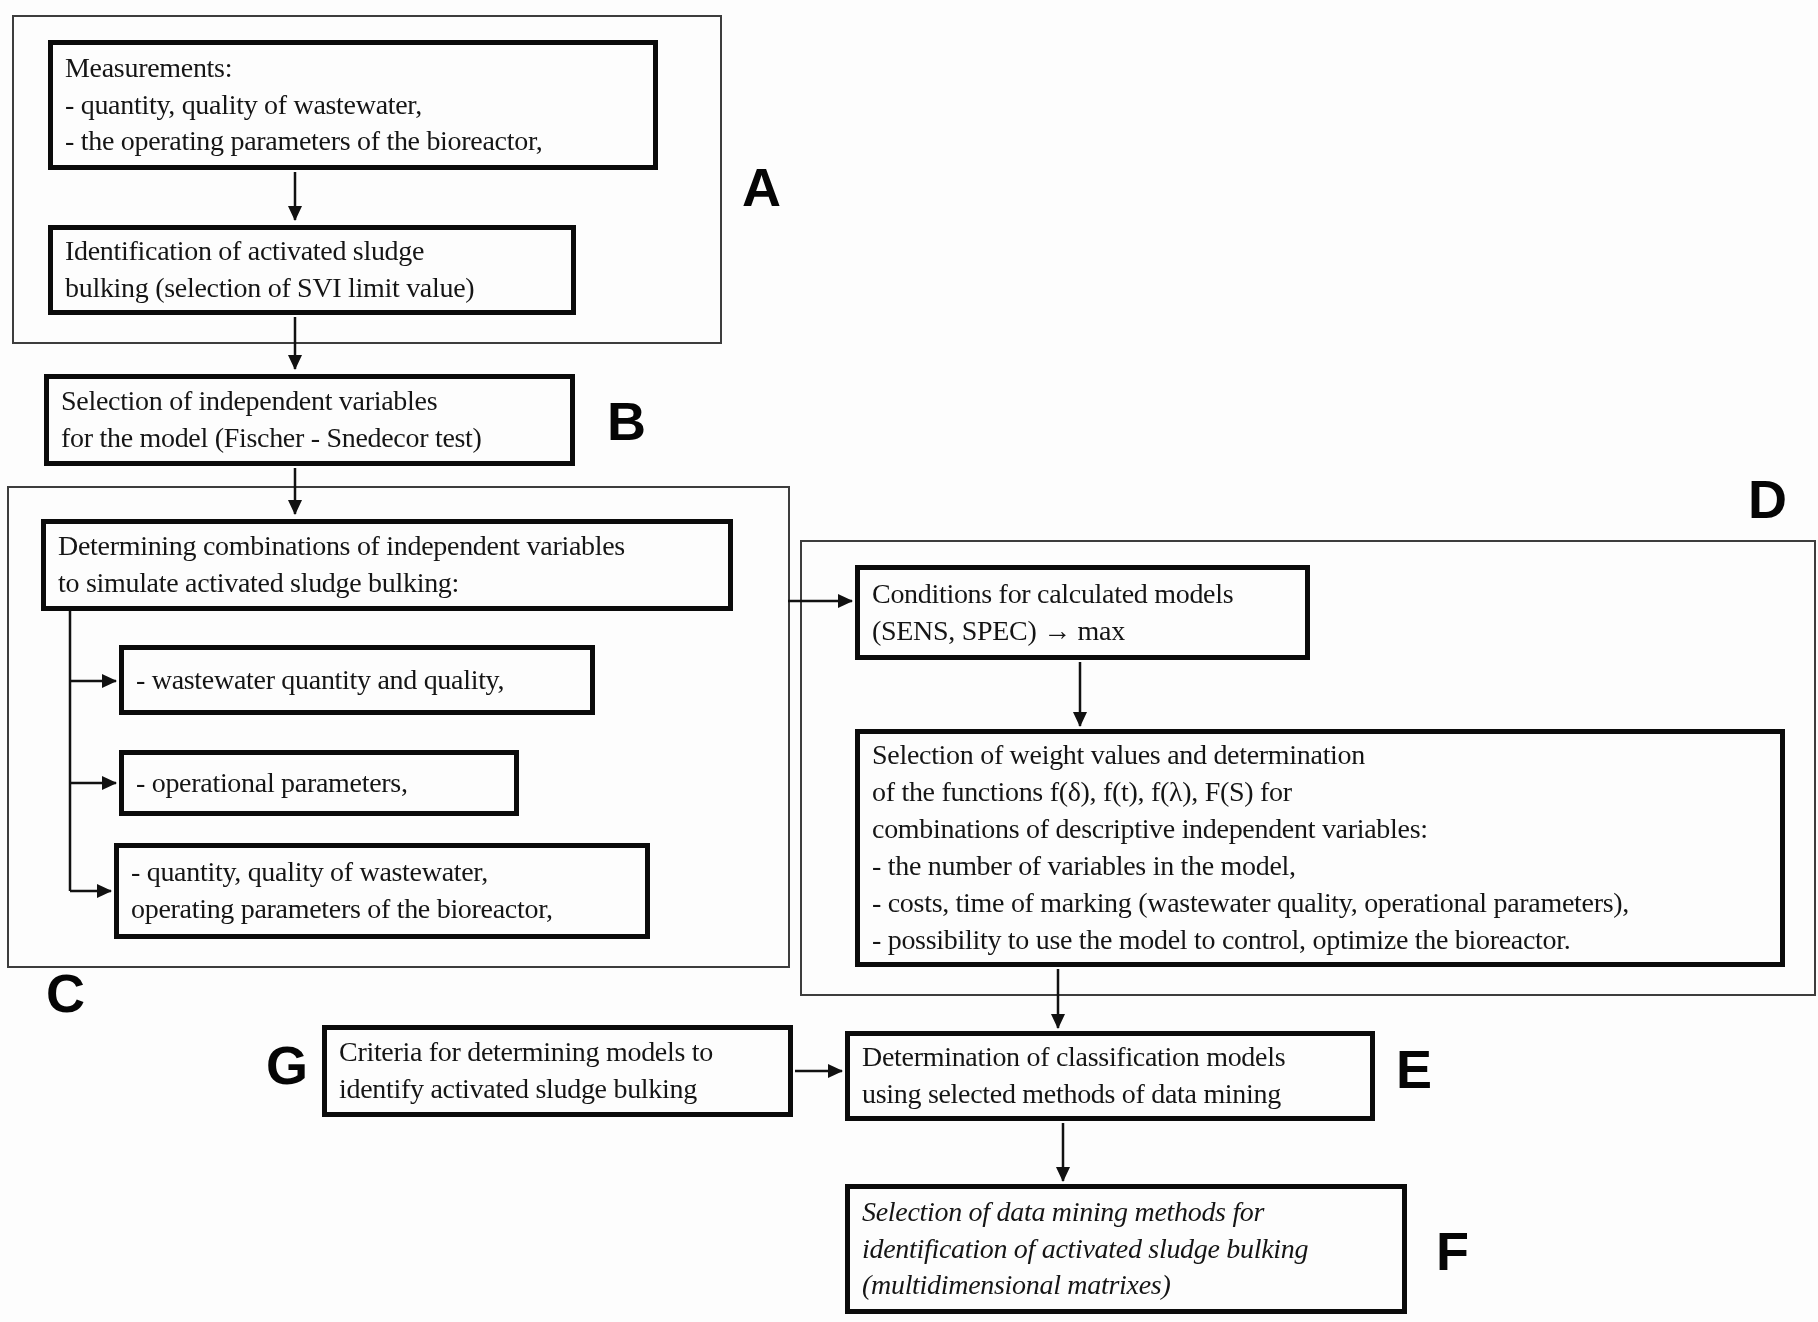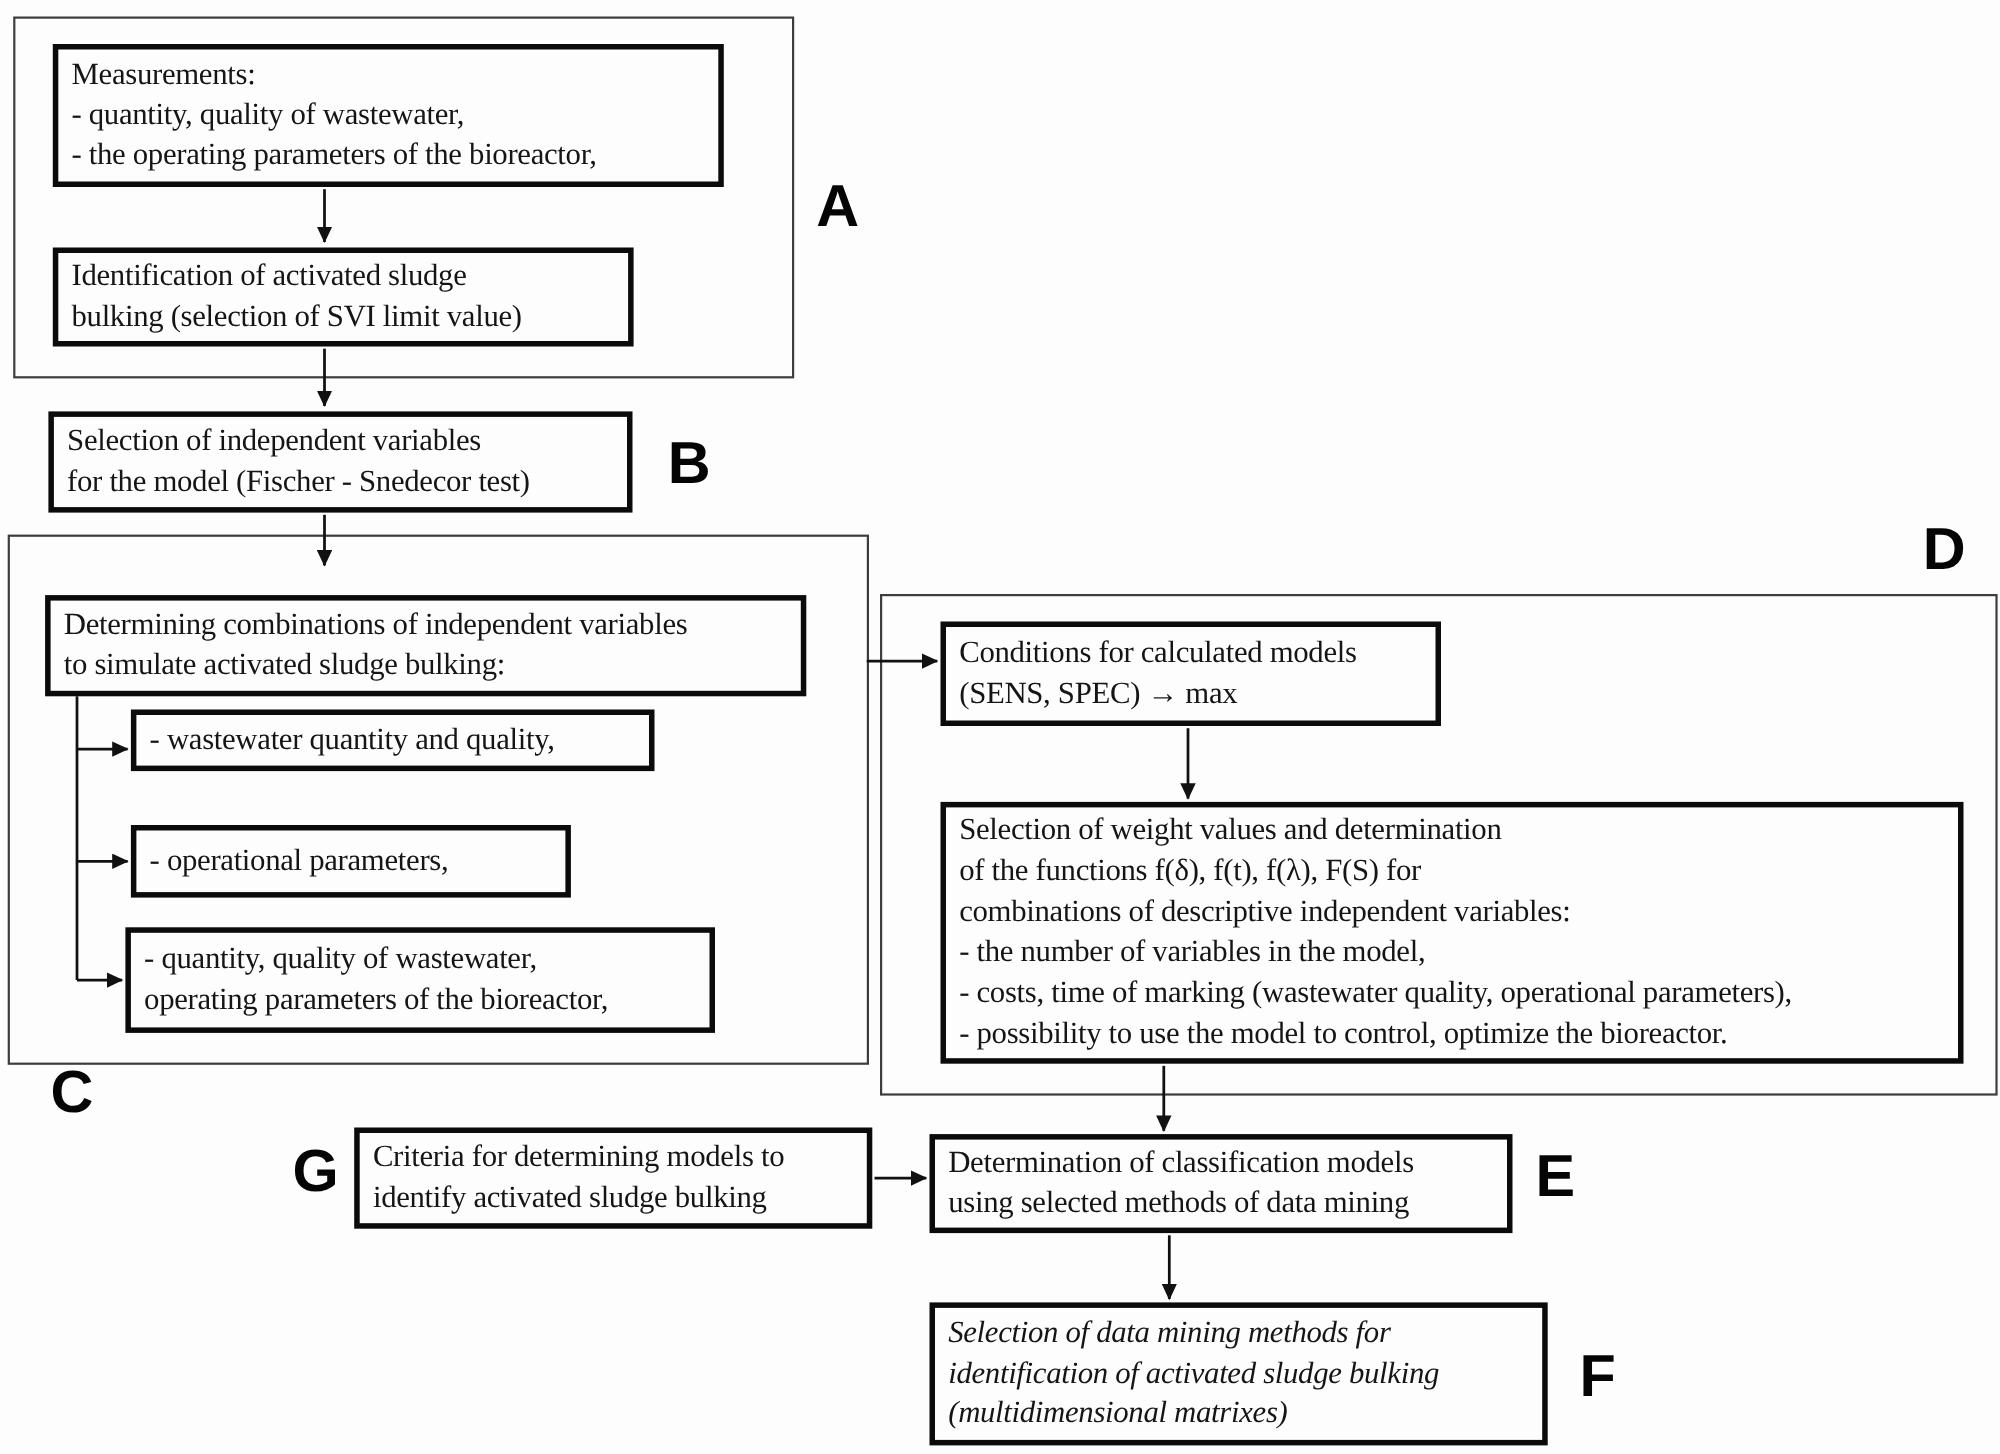--- a/index.html
+++ b/index.html
@@ -88,24 +88,24 @@
   <div class="node" style="left:48px; top:40px; width:610px; height:130px;">Measurements:
 - quantity, quality of wastewater,
 - the operating parameters of the bioreactor,</div>
 
   <div class="node" style="left:44px; top:374px; width:531px; height:92px;">Selection of independent variables
 for the model (Fischer - Snedecor test)</div>
 
   <div class="node" style="left:48px; top:225px; width:528px; height:90px;">Identification of activated sludge
 bulking (selection of SVI limit value)</div>
 
-  <div class="node" style="left:41px; top:541px; width:692px; height:92px;">Determining combinations of independent variables
+  <div class="node" style="left:41px; top:519px; width:692px; height:92px;">Determining combinations of independent variables
 to simulate activated sludge bulking:</div>
 
-  <div class="node" style="left:119px; top:645px; width:476px; height:56px;">- wastewater quantity and quality,</div>
+  <div class="node" style="left:119px; top:645px; width:476px; height:70px;">- wastewater quantity and quality,</div>
 
   <div class="node" style="left:119px; top:750px; width:400px; height:66px;">- operational parameters,</div>
 
   <div class="node" style="left:114px; top:843px; width:536px; height:96px;">- quantity, quality of wastewater,
 operating parameters of the bioreactor,</div>
 
   <div class="node" style="left:855px; top:565px; width:455px; height:95px;">Conditions for calculated models
 (SENS, SPEC) → max</div>
 
   <div class="node" style="left:855px; top:729px; width:930px; height:238px;">Selection of weight values and determination

